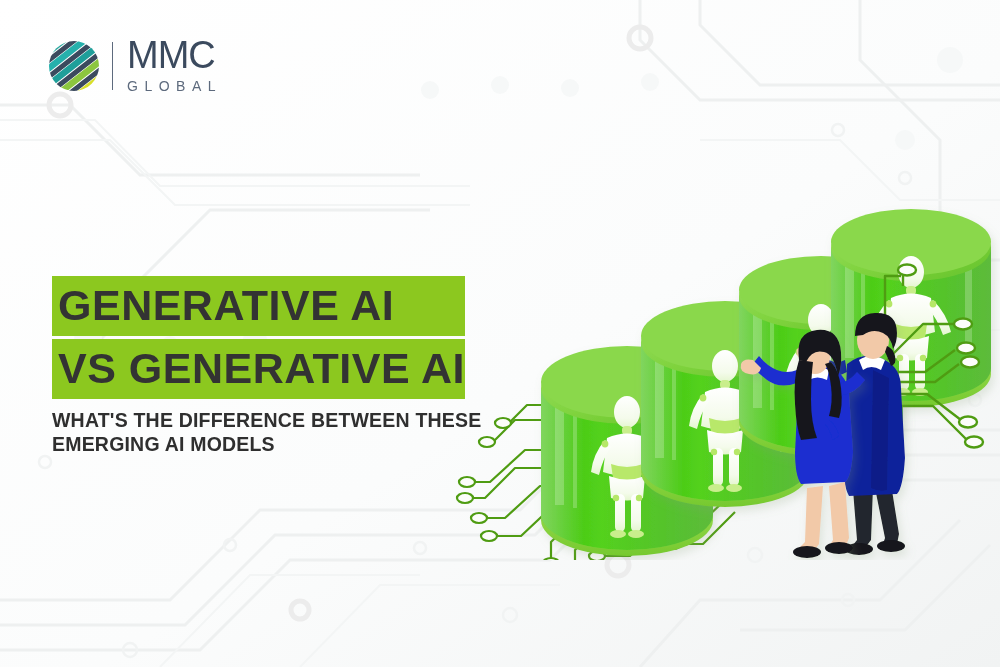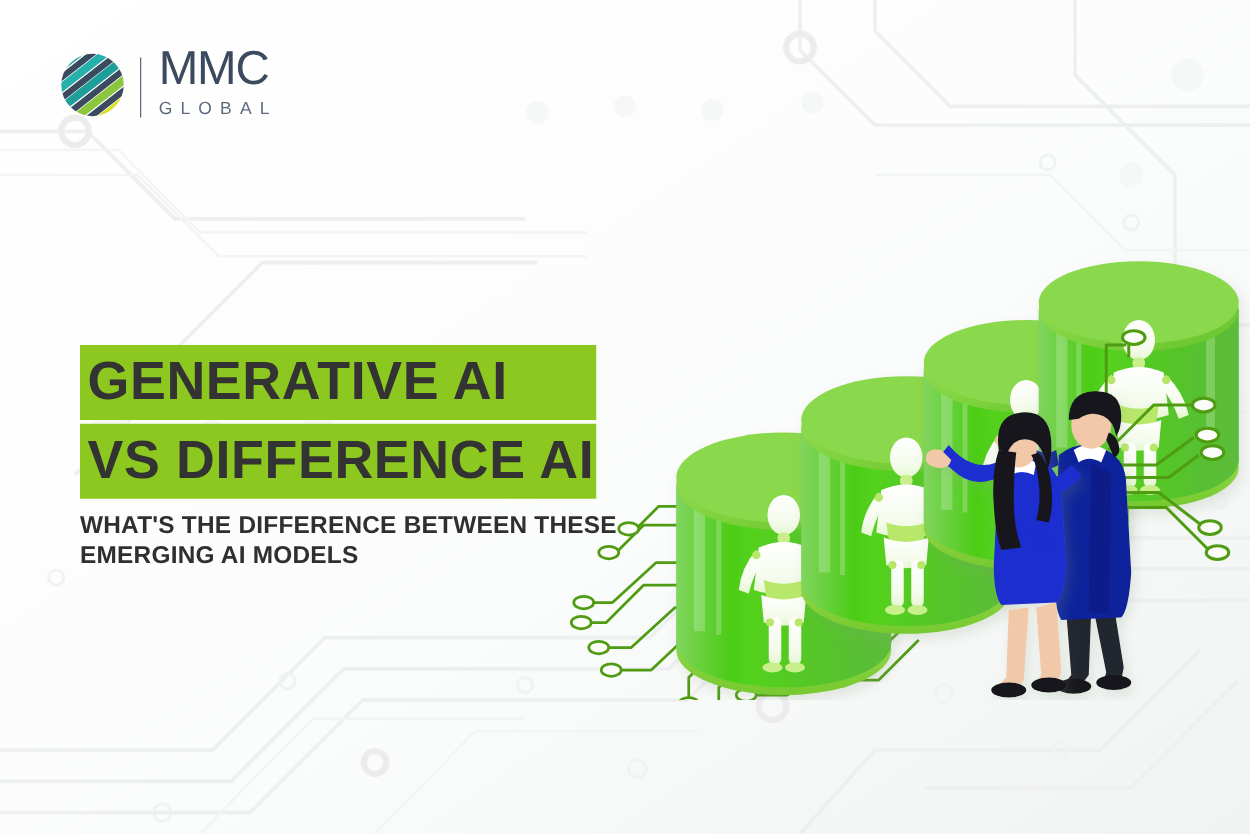--- a/index.html
+++ b/index.html
@@ -16,31 +16,31 @@
     background:
       radial-gradient(ellipse 700px 500px at 78% 30%, #ffffff 0%, #fafbfb 45%, #f4f6f6 100%),
       linear-gradient(135deg,#f7f8f8 0%, #fdfdfd 40%, #f2f4f4 100%);
     overflow:hidden;
   }
 
   
   .bg-circuit { position:absolute; inset:0; width:1000px; height:667px; }
 
   
-  .logo { position:absolute; left:48px; top:38px; display:flex; align-items:flex-end; gap:0px; }
+  .logo { position:absolute; left:48px; top:38px; display:flex; align-items:center; gap:0px; }
   .logo-mark { width:52px; height:52px; }
   .logo-divider { width:1px; height:48px; background:#5d6a7d; margin:0 14px 0 12px; }
   .logo-text { display:flex; flex-direction:column; justify-content:center; }
   .logo-mmc { font-size:38px; line-height:0.92; letter-spacing:-1px; color:#3b4a5e;
               font-family:"Liberation Sans", sans-serif; font-weight:400; }
   .logo-global { font-size:14px; letter-spacing:6.5px; color:#5d6a7d; margin-top:5px;
                  font-weight:400; }
 
   
-  .headline { position:absolute; left:64px; top:276px; width:470px; }
+  .headline { position:absolute; left:52px; top:276px; width:470px; }
   .hl-line {
     display:block;
     background:#8CC81F;
     color:#333333;
     font-size:43px;
     font-weight:bold;
     letter-spacing:0.5px;
     line-height:1;
     padding:8px 6px 9px 6px;
     width:413px;
@@ -156,21 +156,21 @@
     </svg>
     <div class="logo-divider"></div>
     <div class="logo-text">
       <div class="logo-mmc">MMC</div>
       <div class="logo-global">GLOBAL</div>
     </div>
   </div>
 
   <div class="headline">
     <span class="hl-line">GENERATIVE AI</span>
-    <span class="hl-line second">VS DIFFERENCE AI</span>
+    <span class="hl-line second">VS GENERATIVE AI</span>
     <div class="subhead">WHAT'S THE DIFFERENCE BETWEEN THESE EMERGING AI MODELS</div>
   </div>
 
   <div class="illustration">
   <svg width="545" height="440" viewBox="0 0 545 440" xmlns="http://www.w3.org/2000/svg">
     <defs>
       <linearGradient id="cylBody" x1="0" y1="0" x2="1" y2="0">
         <stop offset="0%" stop-color="#3DBF08"></stop>
         <stop offset="35%" stop-color="#46CE0C"></stop>
         <stop offset="70%" stop-color="#36B905"></stop>

